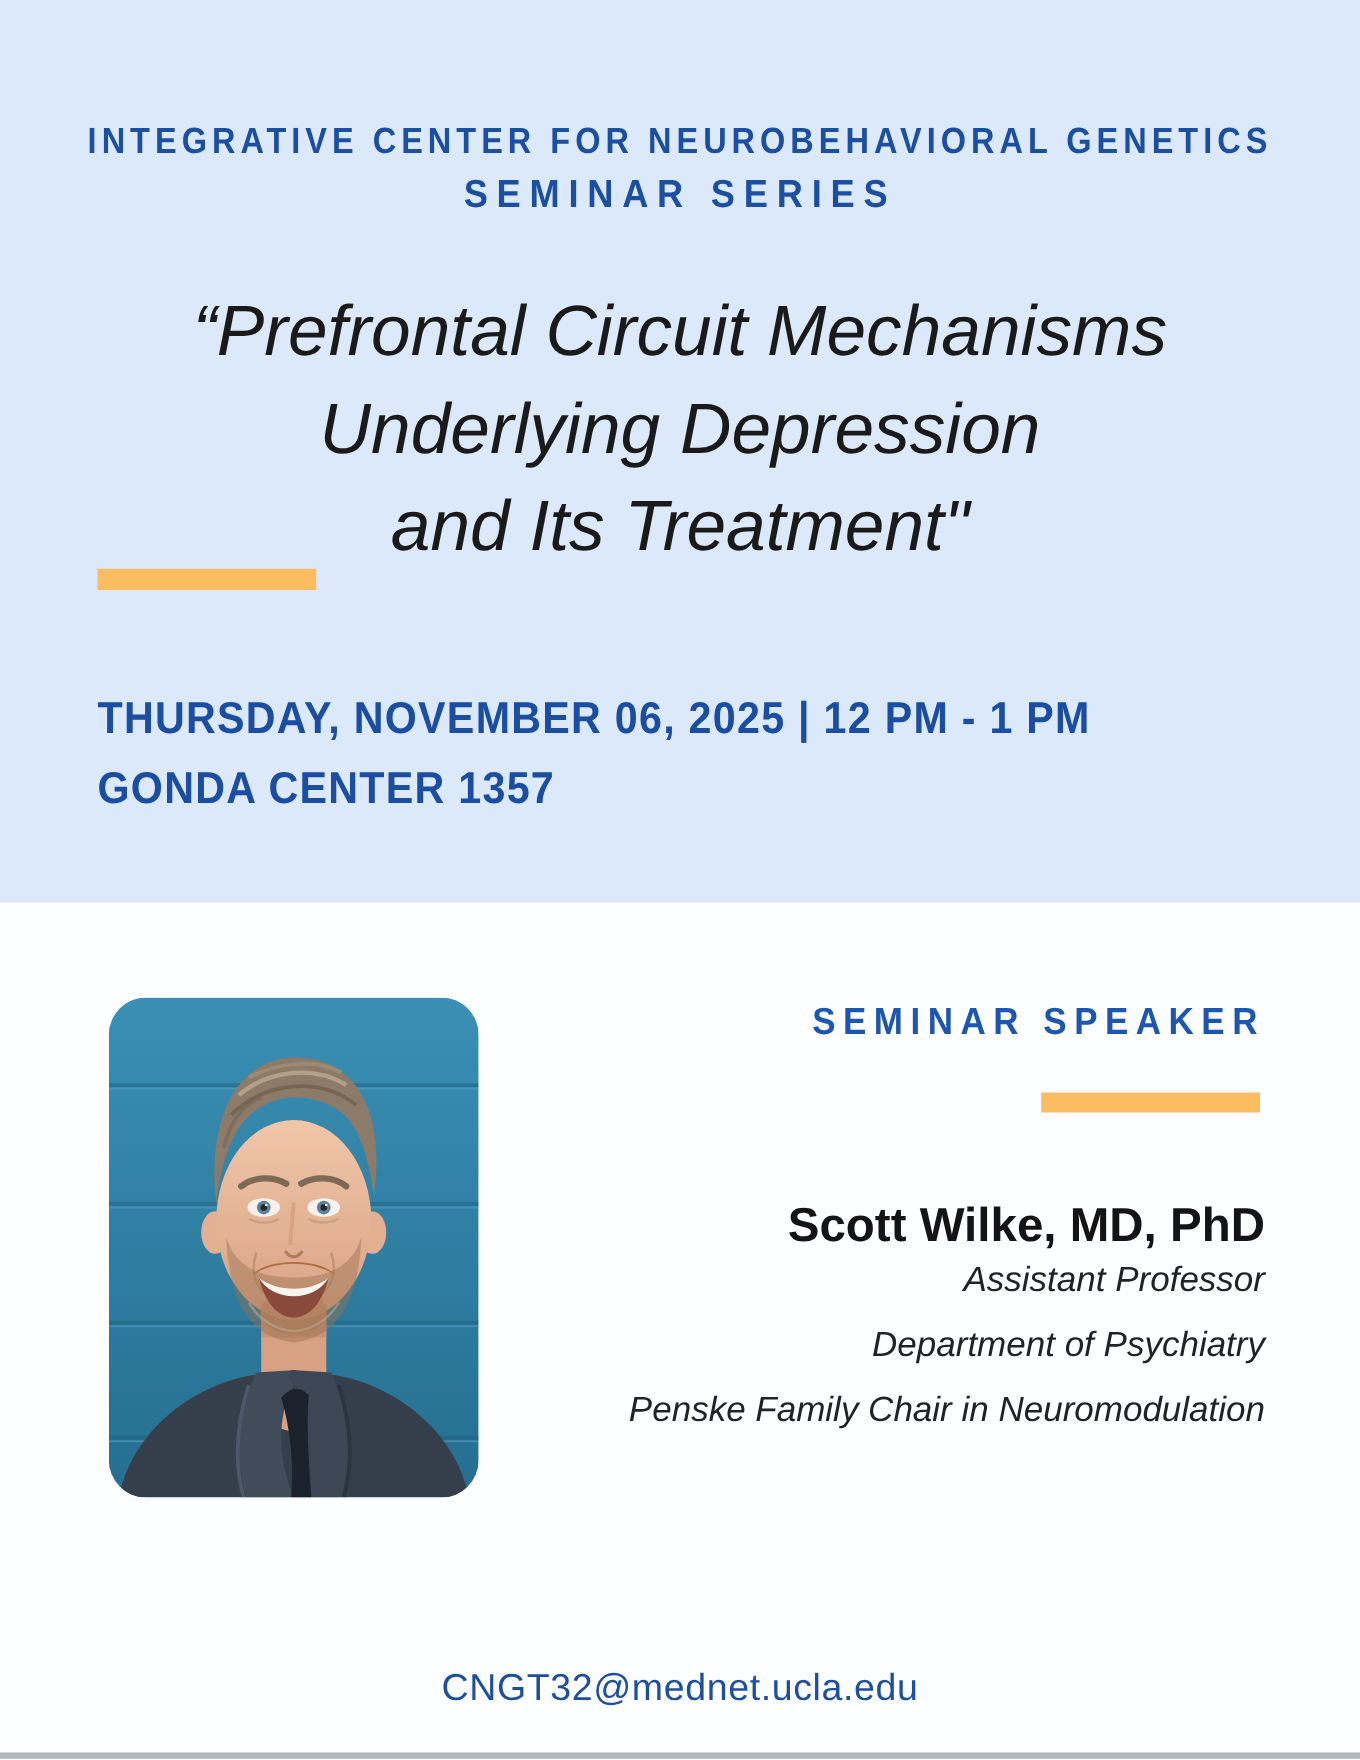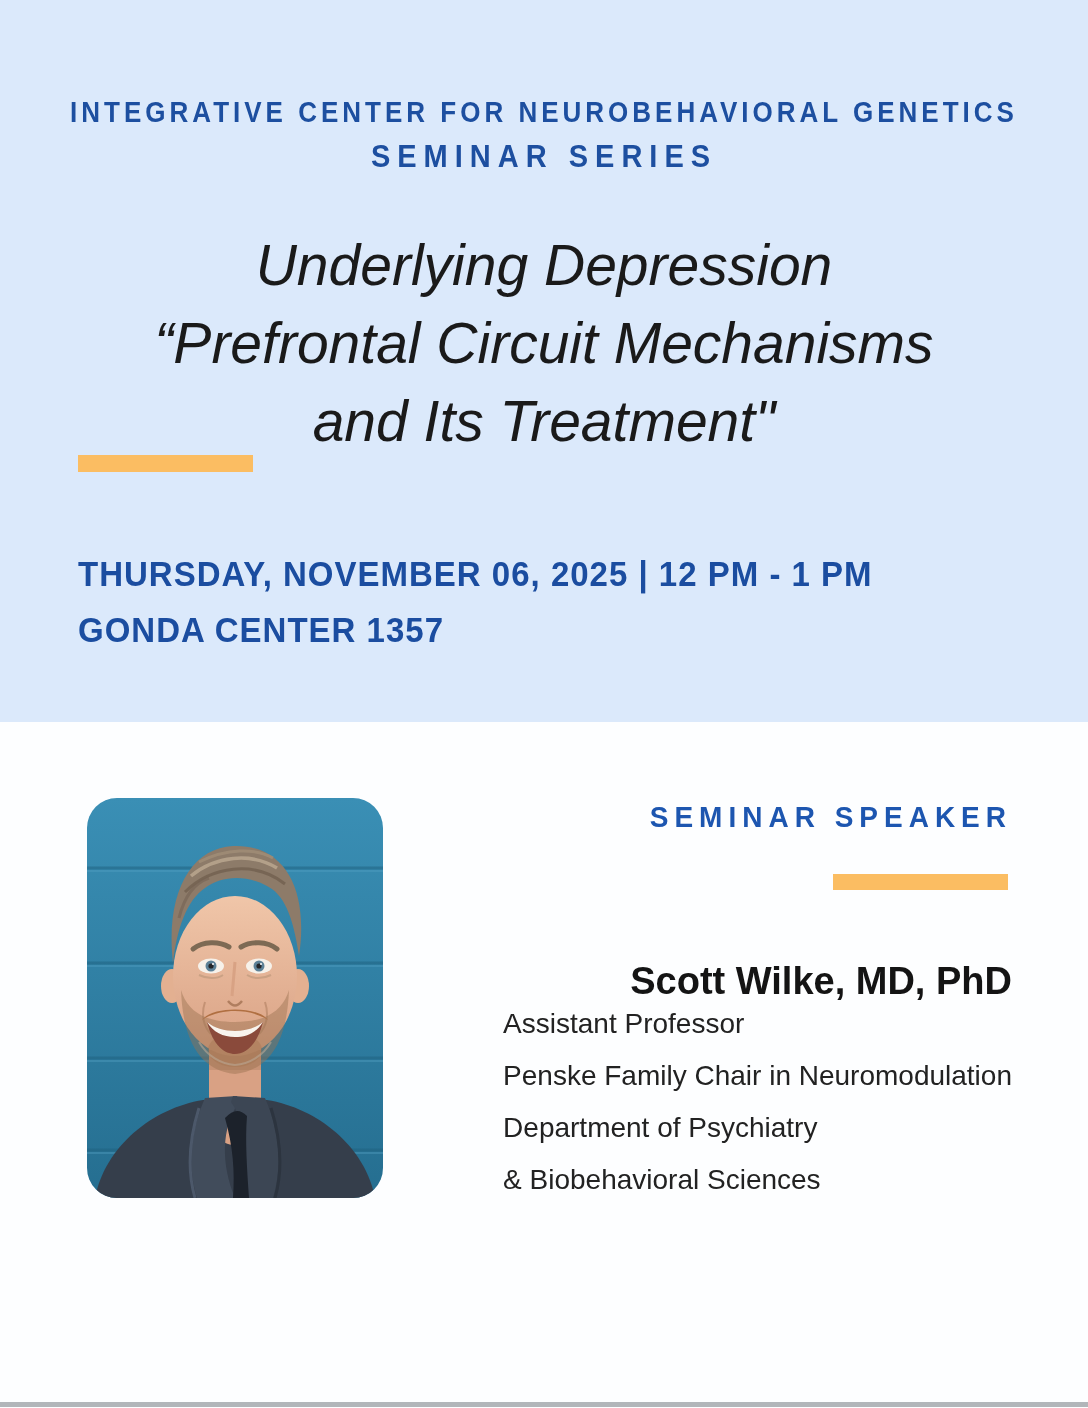--- a/index.html
+++ b/index.html
@@ -63,22 +63,22 @@
   .speaker-accent-bar {
     position: absolute; right: 80px; top: 874px;
     width: 175px; height: 16px; background: #fbbd62;
   }
   .speaker-name {
     position: absolute; right: 76px; top: 960px;
     color: #141414; font-weight: 700; font-size: 38px;
   }
   .speaker-credentials {
     position: absolute; right: 76px; top: 998px;
-    text-align: left;
-    color: #222222; font-size: 28px; line-height: 52px;
+    text-align: right;
+    color: #222222; font-style: italic; font-size: 28px; line-height: 52px;
   }
   .contact-email {
     position: absolute; left: 0; top: 1334px; width: 100%;
     text-align: center;
     color: #1d4f9e; font-size: 30px; letter-spacing: 0.5px;
   }
   .page-bottom-border {
     position: absolute; left: 0; top: 1402px;
     width: 1088px; height: 5px; background: #b2b6ba;
   }
@@ -88,22 +88,22 @@
 
 <div class="flyer">
 
   <div class="top-panel"></div>
   <div class="bottom-panel"></div>
 
   <div class="org-name">INTEGRATIVE CENTER FOR NEUROBEHAVIORAL GENETICS</div>
   <div class="series-title">SEMINAR SERIES</div>
 
   <div class="seminar-title">
+    <div>“Prefrontal Circuit Mechanisms</div>
     <div>Underlying Depression</div>
-    <div>“Prefrontal Circuit Mechanisms</div>
     <div>and Its Treatment"</div>
   </div>
 
   <div class="title-accent-bar"></div>
 
   <div class="event-datetime">THURSDAY, NOVEMBER 06, 2025 | 12 PM - 1 PM</div>
   <div class="event-location">GONDA CENTER 1357</div>
 
   <div class="speaker-photo-frame">
     <svg viewBox="0 0 296 400" width="296" height="400" xmlns="http://www.w3.org/2000/svg">
@@ -185,21 +185,21 @@
       <path d="M184 310 C194 342 196 372 188 400" stroke="#2c343f" stroke-width="3" fill="none"></path>
     </svg>
   </div>
 
   <div class="speaker-label">SEMINAR SPEAKER</div>
   <div class="speaker-accent-bar"></div>
   <div class="speaker-name">Scott Wilke, MD, PhD</div>
 
   <div class="speaker-credentials">
     <div>Assistant Professor</div>
+    <div>Department of Psychiatry</div>
     <div>Penske Family Chair in Neuromodulation</div>
-    <div>Department of Psychiatry</div>
-    <div>&amp; Biobehavioral Sciences</div>
   </div>
 
+  <div class="contact-email">CNGT32@mednet.ucla.edu</div>
 
   <div class="page-bottom-border"></div>
 
 </div>
 
 </body></html>

